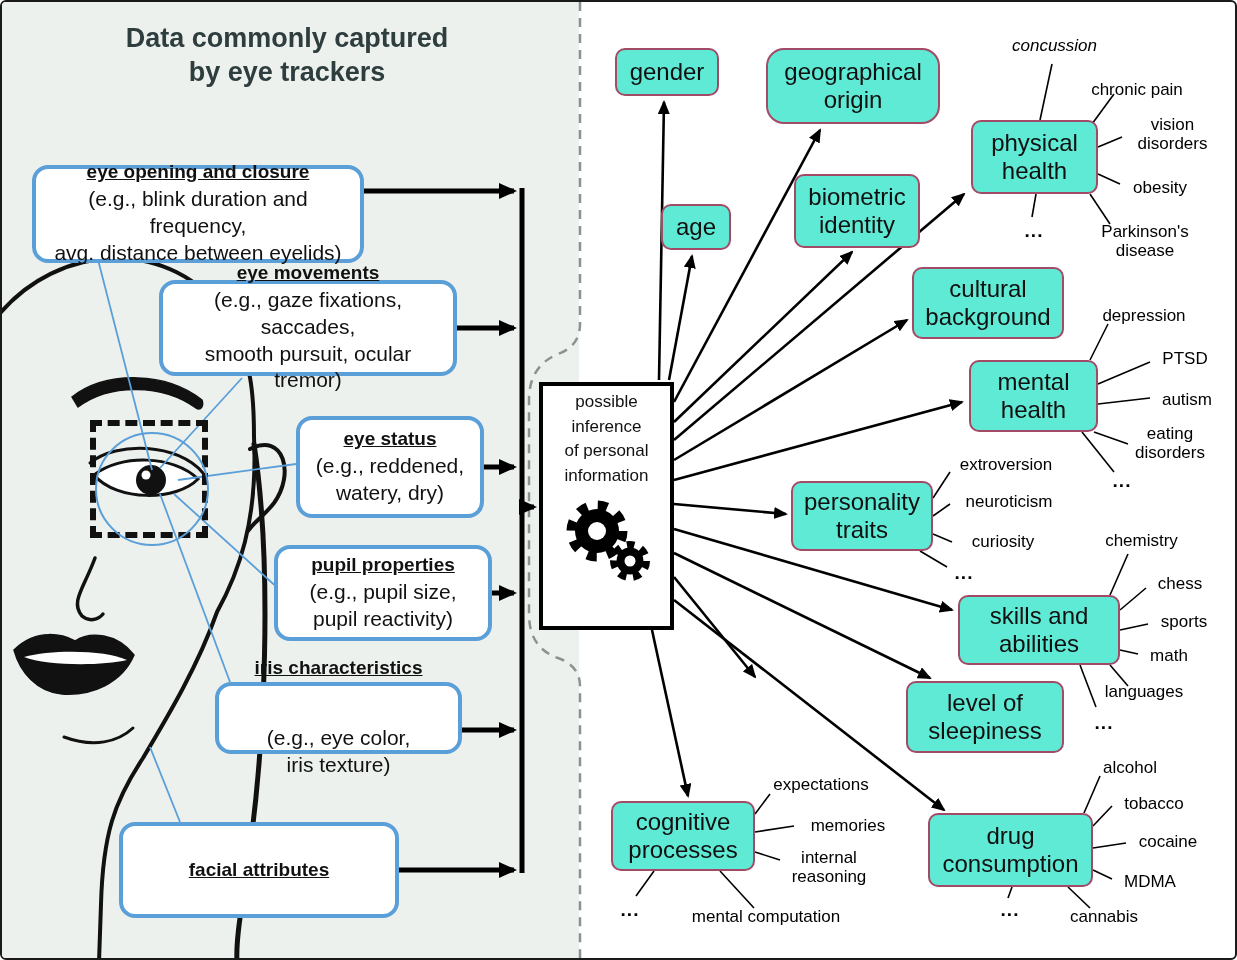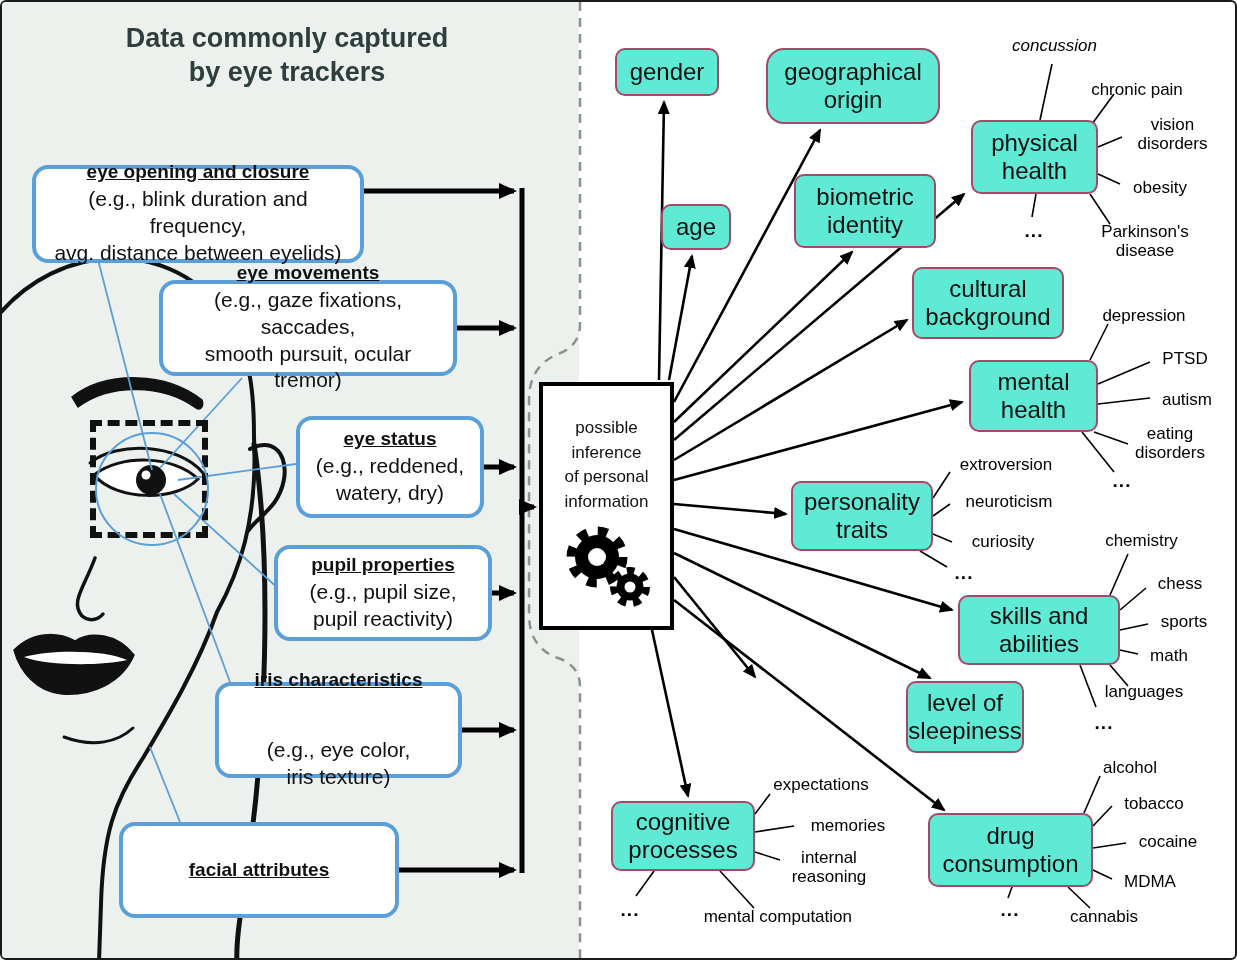--- a/index.html
+++ b/index.html
@@ -17,21 +17,21 @@
   .bluebox{
     position:absolute;background:#fff;border:4px solid #5b9fd8;border-radius:16px;
     display:flex;flex-direction:column;align-items:center;justify-content:center;
     text-align:center;padding:6px 10px;box-sizing:border-box;
   }
   .bluebox .h{font-weight:bold;text-decoration:underline;font-size:19px;color:#111;}
   .bluebox .d{font-size:21px;color:#111;white-space:pre-line;line-height:1.28;margin-top:3px;}
   .centerbox{
     position:absolute;left:537px;top:380px;width:135px;height:248px;background:#fff;
     border:4px solid #000;box-sizing:border-box;display:flex;flex-direction:column;
-    align-items:center;padding-top:30px;
+    align-items:center;padding-top:4px;
   }
   .centerbox .t{font-size:17px;text-align:center;white-space:pre-line;line-height:1.45;color:#111;}
   .pinkbox{
     position:absolute;background:#5eead4;border:2.5px solid #a34a66;border-radius:10px;
     display:flex;align-items:center;justify-content:center;text-align:center;
     font-size:24px;line-height:1.18;color:#101010;box-sizing:border-box;padding:4px 3px;
   }
   .sub{position:absolute;font-size:17px;color:#000;text-align:center;line-height:1.12;}
   .dots{font-size:19px;font-weight:bold;letter-spacing:1px;}
   .vf{
@@ -174,21 +174,21 @@
   <div class="bluebox" style="left:294px;top:414px;width:188px;height:102px;">
     <span class="h">eye status</span>
     <span class="d">(e.g., reddened,
 watery, dry)</span>
   </div>
   <div class="bluebox" style="left:272px;top:543px;width:218px;height:96px;">
     <span class="h">pupil properties</span>
     <span class="d">(e.g., pupil size,
 pupil reactivity)</span>
   </div>
-  <div class="bluebox" style="left:213px;top:680px;width:247px;height:96px;gap:43px;">
+  <div class="bluebox" style="left:213px;top:680px;width:247px;height:72px;gap:43px;">
     <span class="h">iris characteristics</span>
     <span class="d">(e.g., eye color,
 iris texture)</span>
   </div>
   <div class="bluebox" style="left:117px;top:820px;width:280px;height:96px;">
     <span class="h">facial attributes</span>
   </div>
 
   <div class="centerbox">
     <span class="t">possible
@@ -201,27 +201,27 @@
       <circle cx="40" cy="32" r="9" fill="#fff"></circle>
       <circle cx="73" cy="62" r="15" fill="none" stroke="#000" stroke-width="10" stroke-dasharray="7 6.46"></circle>
       <circle cx="73" cy="62" r="13.5" fill="#000"></circle>
       <circle cx="73" cy="62" r="5.5" fill="#fff"></circle>
     </svg>
   </div>
 
   <div class="pinkbox" style="left:613px;top:46px;width:104px;height:48px;">gender</div>
   <div class="pinkbox" style="left:764px;top:46px;width:174px;height:76px;border-radius:18px;">geographical origin</div>
   <div class="pinkbox" style="left:659px;top:202px;width:70px;height:46px;">age</div>
-  <div class="pinkbox" style="left:792px;top:172px;width:142px;height:74px;">biometric identity</div>
+  <div class="pinkbox" style="left:792px;top:172px;width:126px;height:74px;">biometric identity</div>
   <div class="pinkbox" style="left:969px;top:118px;width:127px;height:74px;">physical health</div>
   <div class="pinkbox" style="left:910px;top:265px;width:152px;height:72px;">cultural background</div>
   <div class="pinkbox" style="left:789px;top:479px;width:142px;height:70px;">personality traits</div>
   <div class="pinkbox" style="left:967px;top:358px;width:129px;height:72px;">mental health</div>
   <div class="pinkbox" style="left:956px;top:593px;width:162px;height:70px;">skills and abilities</div>
-  <div class="pinkbox" style="left:904px;top:679px;width:118px;height:72px;">level of sleepiness</div>
+  <div class="pinkbox" style="left:904px;top:679px;width:158px;height:72px;">level of sleepiness</div>
   <div class="pinkbox" style="left:609px;top:799px;width:144px;height:70px;">cognitive processes</div>
   <div class="pinkbox" style="left:926px;top:811px;width:165px;height:74px;">drug consumption</div>
 
   <div class="sub" style="left:995px;top:34px;width:115px;font-style:italic;">concussion</div>
   <div class="sub" style="left:1075px;top:78px;width:120px;">chronic pain</div>
   <div class="sub" style="left:1118px;top:113px;width:105px;">vision disorders</div>
   <div class="sub" style="left:1118px;top:176px;width:80px;">obesity</div>
   <div class="sub" style="left:1088px;top:220px;width:110px;">Parkinson's disease</div>
   <div class="sub dots" style="left:1012px;top:218px;width:40px;">...</div>
 
@@ -239,21 +239,21 @@
   <div class="sub" style="left:1092px;top:529px;width:95px;">chemistry</div>
   <div class="sub" style="left:1148px;top:572px;width:60px;">chess</div>
   <div class="sub" style="left:1150px;top:610px;width:64px;">sports</div>
   <div class="sub" style="left:1138px;top:644px;width:58px;">math</div>
   <div class="sub" style="left:1092px;top:680px;width:100px;">languages</div>
   <div class="sub dots" style="left:1082px;top:710px;width:40px;">...</div>
 
   <div class="sub" style="left:760px;top:773px;width:118px;">expectations</div>
   <div class="sub" style="left:800px;top:814px;width:92px;">memories</div>
   <div class="sub" style="left:783px;top:846px;width:88px;">internal reasoning</div>
-  <div class="sub" style="left:678px;top:905px;width:172px;text-align:right;">mental computation</div>
+  <div class="sub" style="left:678px;top:905px;width:172px;">mental computation</div>
   <div class="sub dots" style="left:608px;top:897px;width:40px;">...</div>
 
   <div class="sub" style="left:1092px;top:756px;width:72px;">alcohol</div>
   <div class="sub" style="left:1113px;top:792px;width:78px;">tobacco</div>
   <div class="sub" style="left:1128px;top:830px;width:76px;">cocaine</div>
   <div class="sub" style="left:1113px;top:870px;width:70px;">MDMA</div>
   <div class="sub" style="left:1058px;top:905px;width:88px;">cannabis</div>
   <div class="sub dots" style="left:988px;top:897px;width:40px;">...</div>
 
 </div>

